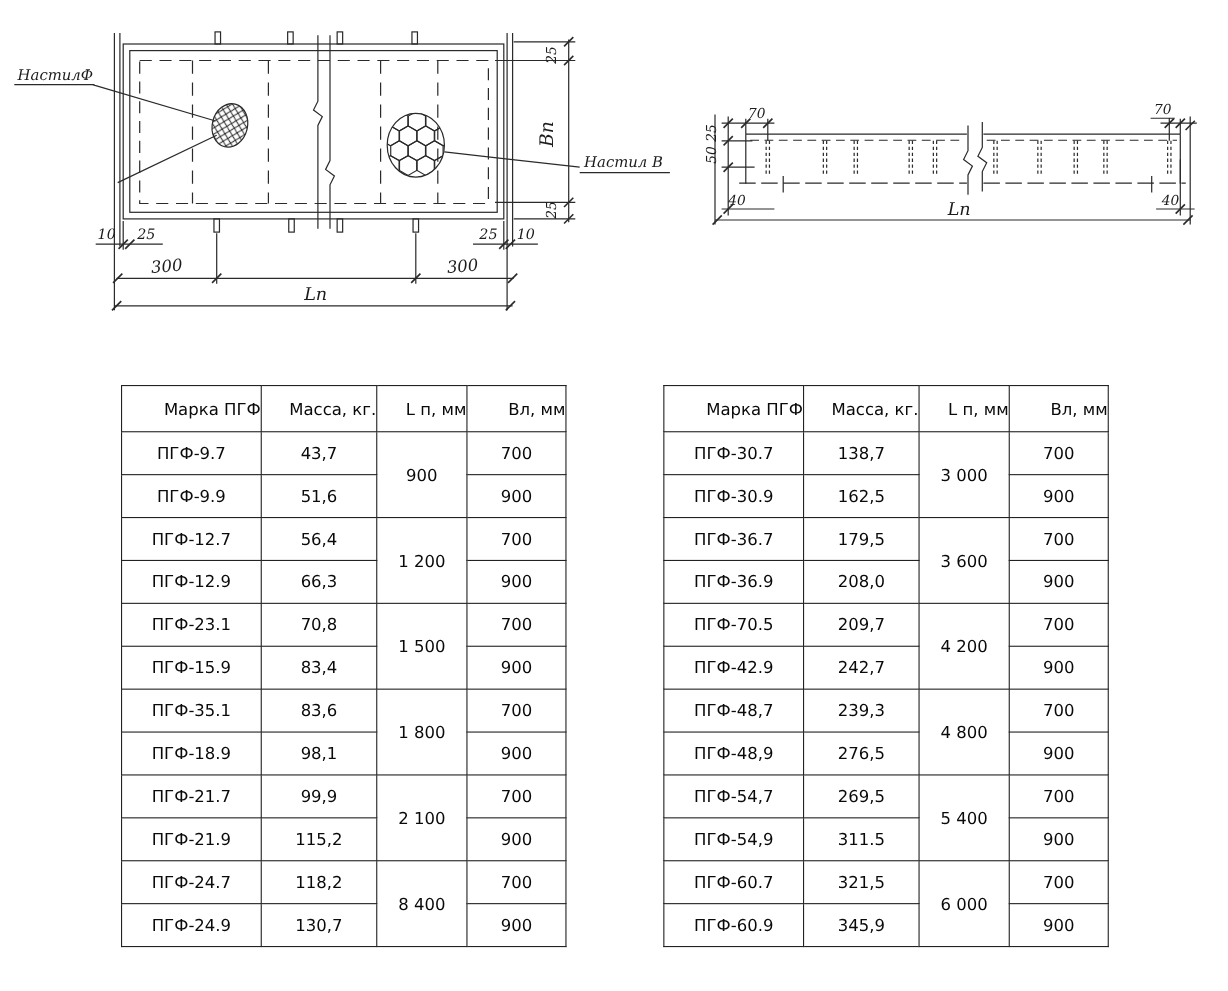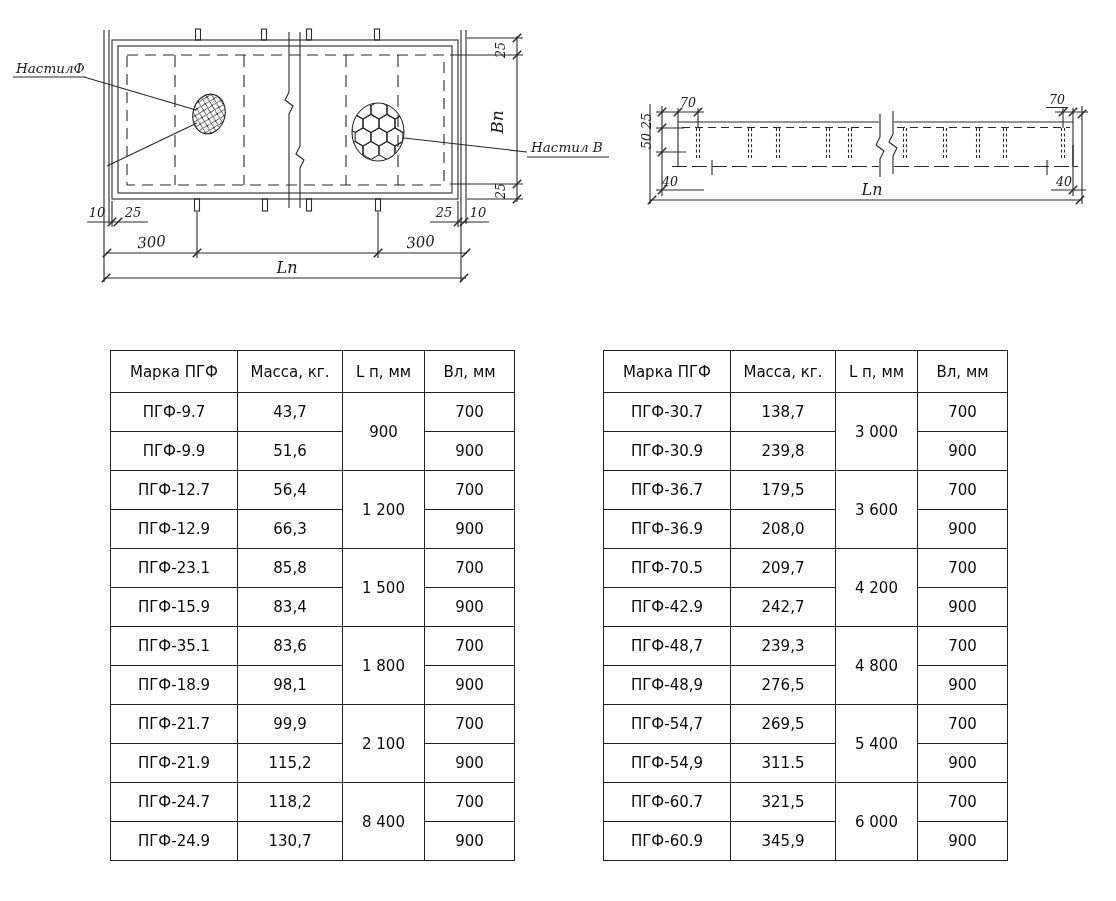--- a/index.html
+++ b/index.html
@@ -6,21 +6,21 @@
   html,body{margin:0;padding:0;}
   body{width:1116px;height:901px;background:#ffffff;position:relative;
        font-family:"DejaVu Sans",sans-serif;color:#0a0a0a;overflow:hidden;}
   .abs{position:absolute;}
   
   table.spec{border-collapse:collapse;table-layout:fixed;background:#fff;}
   table.spec th,table.spec td{
       border:1.5px solid #222;text-align:center;vertical-align:middle;
       font-size:15px;font-weight:400;padding:0;color:#0a0a0a;
       font-family:"DejaVu Sans",sans-serif;}
-  table.spec th{height:41px;}
+  table.spec th{height:41px;text-align:right;}
   table.spec td{height:38px;}
   
   svg{overflow:visible;}
   .ln{stroke:#2a2a2a;stroke-width:1.1;fill:none;}
   .hw{font-family:"DejaVu Serif",serif;font-style:italic;fill:#1c1c1c;stroke:none;}
 </style>
 </head>
 <body>
 
 <svg class="abs" style="left:0;top:22px" width="615" height="266" viewBox="0 22 615 266">
@@ -226,21 +226,21 @@
         <td rowspan="2">1 200</td>
         <td>700</td>
       </tr>
     <tr>
         <td>ПГФ-12.9</td>
         <td>66,3</td>
         <td>900</td>
       </tr>
     <tr>
         <td>ПГФ-23.1</td>
-        <td>85,8</td>
+        <td>70,8</td>
         <td rowspan="2">1 500</td>
         <td>700</td>
       </tr>
     <tr>
         <td>ПГФ-15.9</td>
         <td>83,4</td>
         <td>900</td>
       </tr>
     <tr>
         <td>ПГФ-35.1</td>
@@ -295,21 +295,21 @@
   </thead>
   <tbody>
     <tr>
         <td>ПГФ-30.7</td>
         <td>138,7</td>
         <td rowspan="2">3 000</td>
         <td>700</td>
       </tr>
     <tr>
         <td>ПГФ-30.9</td>
-        <td>239,8</td>
+        <td>162,5</td>
         <td>900</td>
       </tr>
     <tr>
         <td>ПГФ-36.7</td>
         <td>179,5</td>
         <td rowspan="2">3 600</td>
         <td>700</td>
       </tr>
     <tr>
         <td>ПГФ-36.9</td>

